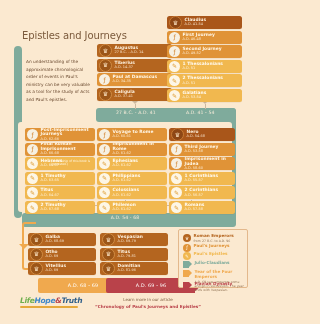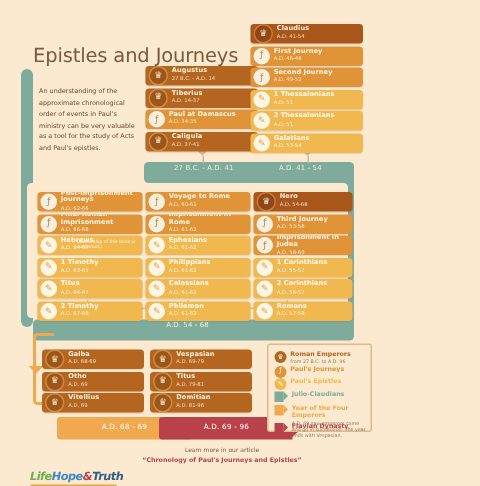--- a/index.html
+++ b/index.html
@@ -14,21 +14,21 @@
   
   .title{
     position:absolute;left:12px;top:14px;
     font-family:"DejaVu Serif","Liberation Serif",serif;
     font-weight:bold;font-style:italic;
     font-size:13.5px;color:#5c3a25;letter-spacing:-0.2px;
     line-height:1;
   }
   .subtitle{
     position:absolute;left:22px;top:30px;
-    font-size:13px;color:#7b5a3c;letter-spacing:-0.1px;
+    font-size:10px;color:#7b5a3c;letter-spacing:-0.1px;
   }
 
   
   .teal-left{
     position:absolute;left:14px;top:46px;width:8px;height:172px;
     background:#7fab9c;border-radius:4px;
   }
   .teal-bar1{
     position:absolute;left:96px;top:108px;width:140px;height:14px;
     background:#7fab9c;border-radius:3px;
@@ -143,21 +143,21 @@
   .lg-sw{
     width:9px;height:7px;flex:0 0 9px;position:relative;
   }
   .lg-sw .sbody{position:absolute;left:0;top:0;width:6px;height:7px;}
   .lg-sw .shead{
     position:absolute;right:0;top:0;width:0;height:0;
     border-top:3.5px solid transparent;border-bottom:3.5px solid transparent;
   }
 
   
-  .logo{position:absolute;left:20px;top:313px;}
+  .logo{position:absolute;left:20px;top:296px;}
   .logo-txt{font-size:7.5px;font-weight:bold;font-style:italic;letter-spacing:-.3px;}
   .logo-underline{
     width:58px;height:2px;margin-top:.5px;
     background:linear-gradient(90deg,#e6a93c,#e6a93c);border-radius:1px;
   }
   .foot{
     position:absolute;left:92px;top:297px;width:112px;text-align:center;
   }
   .foot .l1{font-size:4px;color:#7b5a3c;}
   .foot .l2{font-size:4.2px;color:#b9424a;font-weight:bold;margin-top:1.5px;}

